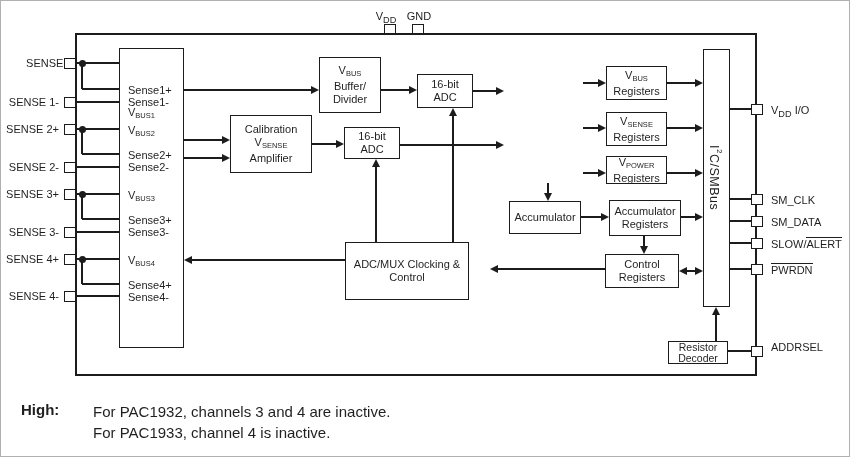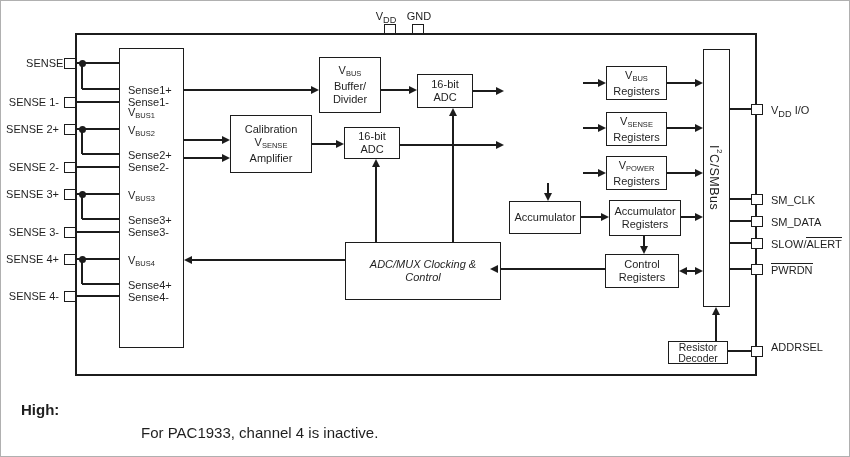--- a/index.html
+++ b/index.html
@@ -141,51 +141,52 @@
   <div class="block" style="left:605px; top:65px; width:61px; height:34px;">
     <div><span>V</span><sub>BUS</sub></div>
     <div>Registers</div>
   </div>
 
   <div class="block" style="left:605px; top:111px; width:61px; height:34px;">
     <div><span>V</span><sub>SENSE</sub></div>
     <div>Registers</div>
   </div>
 
-  <div class="block" style="left:605px; top:155px; width:61px; height:34px;">
+  <div class="block" style="left:605px; top:155px; width:61px; height:28px;">
     <div><span>V</span><sub>POWER</sub></div>
     <div>Registers</div>
   </div>
 
   <div class="block" style="left:608px; top:199px; width:72px; height:36px;">
     <div>Accumulator</div>
     <div>Registers</div>
   </div>
 
   <div class="block" style="left:604px; top:253px; width:74px; height:34px;">
     <div>Control</div>
     <div>Registers</div>
   </div>
 
-  <div class="block" style="left:344px; top:241px; width:156px; height:58px;font-style:italic;">
+  <div class="block" style="left:344px; top:241px; width:124px; height:58px;">
     <div>ADC/MUX Clocking &amp;</div>
     <div>Control</div>
   </div>
 
   <div class="block" id="block-i2c-smbus" style="left:702px; top:48px; width:27px; height:258px;">
     <div class="vtext"><span>I</span><sup>2</sup><span>C/SMBus</span></div>
   </div>
 
   <div class="block" id="block-resistor-decoder" style="left:667px; top:340px; width:60px; height:23px;">
     <div>Resistor</div>
     <div>Decoder</div>
   </div>
 
   <div id="note-label">High:</div>
-  <div class="note-line" style="top:421px;margin-left:48px;">For PAC1933, channel 4 is inactive.</div>
+  <div class="note-line" style="top:400px;">For PAC1932, channels 3 and 4 are inactive.</div>
+  <div class="note-line" style="top:421px;">For PAC1933, channel 4 is inactive.</div>
 
 <div class="wire" style="left: 75px; top: 61px; width: 43px; height: 2px;"></div>
     <div class="wire" style="left: 81px; top: 87px; width: 37px; height: 2px;"></div>
     <div class="wire" style="left: 75px; top: 100px; width: 43px; height: 2px;"></div>
     <div class="wire" style="left: 75px; top: 127px; width: 43px; height: 2px;"></div>
     <div class="wire" style="left: 81px; top: 152px; width: 37px; height: 2px;"></div>
     <div class="wire" style="left: 75px; top: 165px; width: 43px; height: 2px;"></div>
     <div class="wire" style="left: 75px; top: 192px; width: 43px; height: 2px;"></div>
     <div class="wire" style="left: 81px; top: 217px; width: 37px; height: 2px;"></div>
     <div class="wire" style="left: 75px; top: 230px; width: 43px; height: 2px;"></div>

